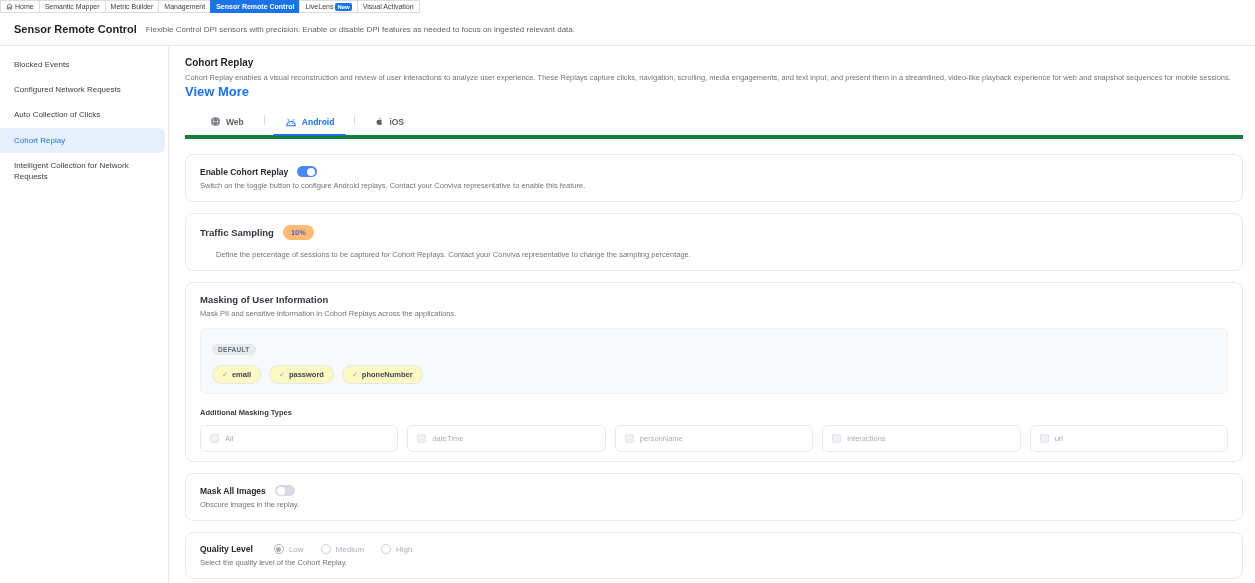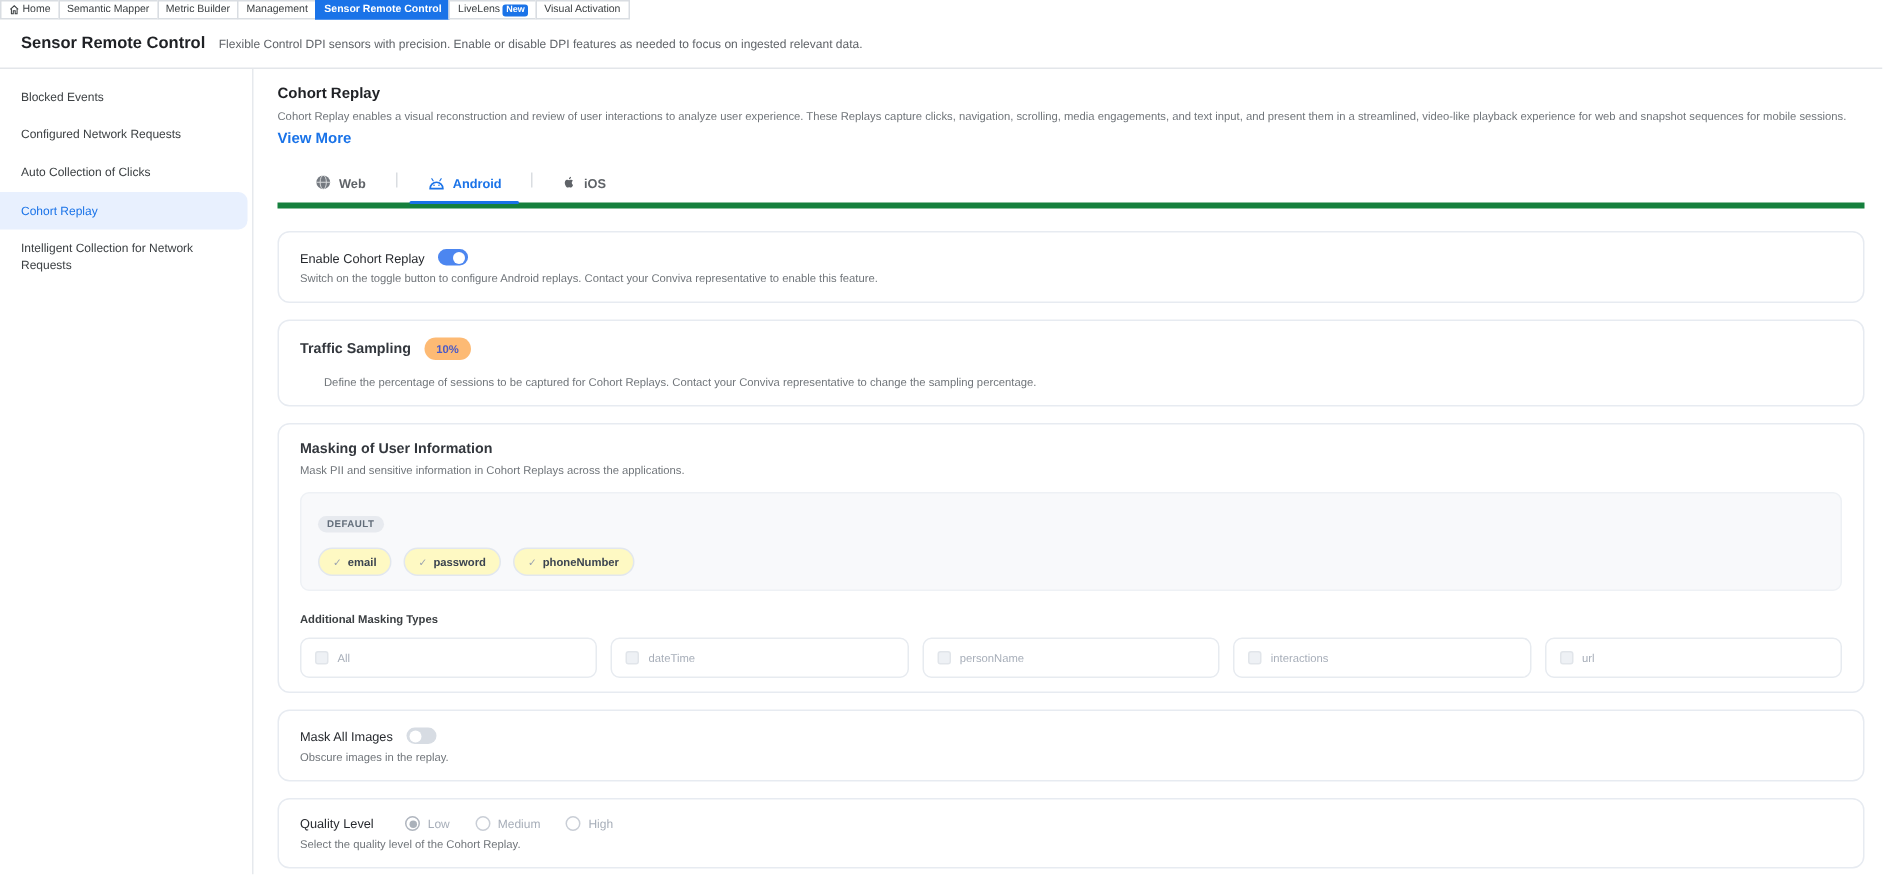--- a/index.html
+++ b/index.html
@@ -26,39 +26,39 @@
   .layout { display:flex; height:537px; }
   .sidebar { width:168px; flex:none; padding-top:6px; }
   .side-item { font-size:8px; color:#3c4043; padding:7px 24px 7px 14px;
     line-height:1.4; cursor:pointer; border-radius:0 6px 6px 0; margin-right:3px; }
   .side-item.active { background:#e8f0fe; color:#1a73e8; }
   .main { flex:1; border-left:1px solid #e6e9ed; padding:11px 12px 0 16px; min-width:0; }
 
   
   .main-title { font-size:10px; font-weight:bold; color:#1f2125; }
   .main-desc { font-size:7.5px; color:#70757a; margin-top:5px; white-space:nowrap; overflow:hidden; }
-  .view-more { font-size:10px; color:#1a73e8; font-weight:bold; margin-top:0;
+  .view-more { font-size:13px; color:#1a73e8; font-weight:bold; margin-top:0;
     display:inline-block; cursor:pointer; }
 
   
   .tabbar { display:flex; align-items:flex-end; margin-top:12px;
     border-bottom:4px solid #15803d; padding-left:10px; }
   .tab { display:flex; align-items:center; gap:5px; font-size:8.5px; font-weight:bold;
     color:#5f6368; padding:4px 15px 8px; cursor:pointer; position:relative; }
   .tab.active { color:#1a73e8; }
   .tab.active::after { content:""; position:absolute; left:3px; right:3px; bottom:-1px;
     height:2px; background:#1a73e8; border-radius:2px; }
   .tab-divider { width:1px; height:10px; background:#dadde1; margin:0 5px 10px; }
   .tab svg { display:block; }
 
   
   .cards { margin-top:15px; display:flex; flex-direction:column; gap:11px; }
   .card { border:1px solid #e7ebf1; border-radius:8px; padding:11px 14px; background:#fff; }
   .row { display:flex; align-items:center; gap:9px; }
-  .card-title-sm { font-size:8.5px; font-weight:normal; color:#26292e; }
+  .card-title-sm { font-size:8.5px; font-weight:bold; color:#26292e; }
   .card-title { font-size:9.5px; font-weight:bold; color:#33373d; }
   .card-desc { font-size:7.5px; color:#70757a; margin-top:4px; }
 
   
   .toggle { width:20px; height:11px; border-radius:6px; position:relative; cursor:pointer; flex:none; }
   .toggle.on { background:#4c86f0; }
   .toggle.off { background:#d7dce3; }
   .knob { position:absolute; top:1.5px; width:8px; height:8px; border-radius:50%; background:#fff; }
   .toggle.on .knob { right:2px; }
   .toggle.off .knob { left:2px; }

